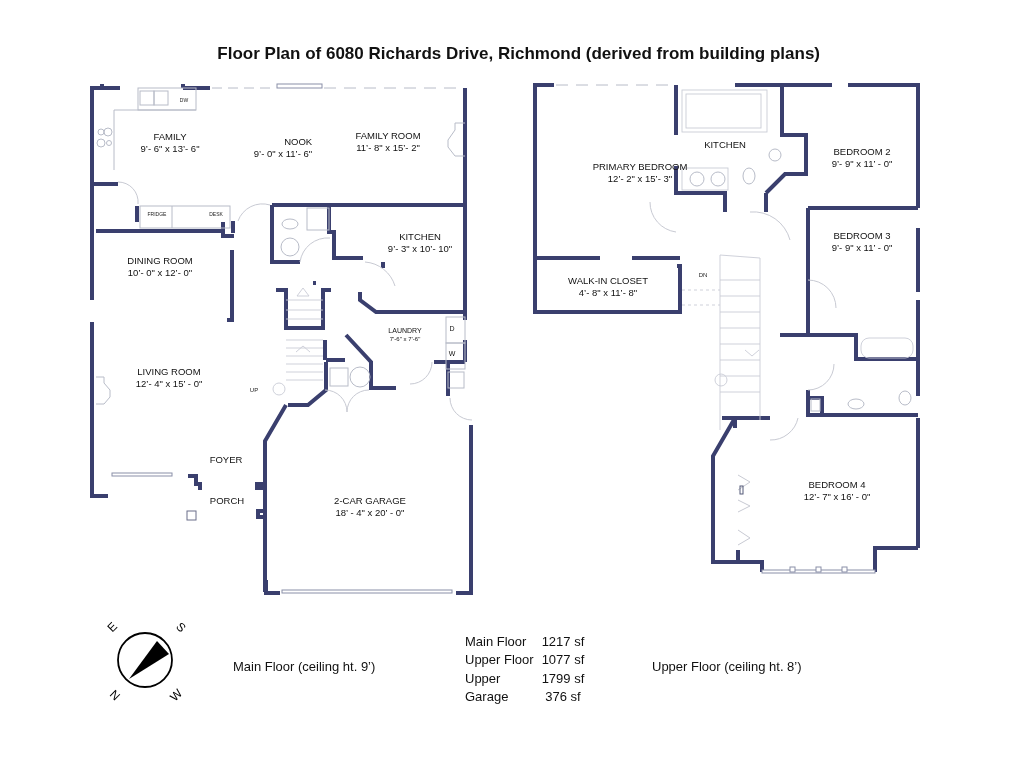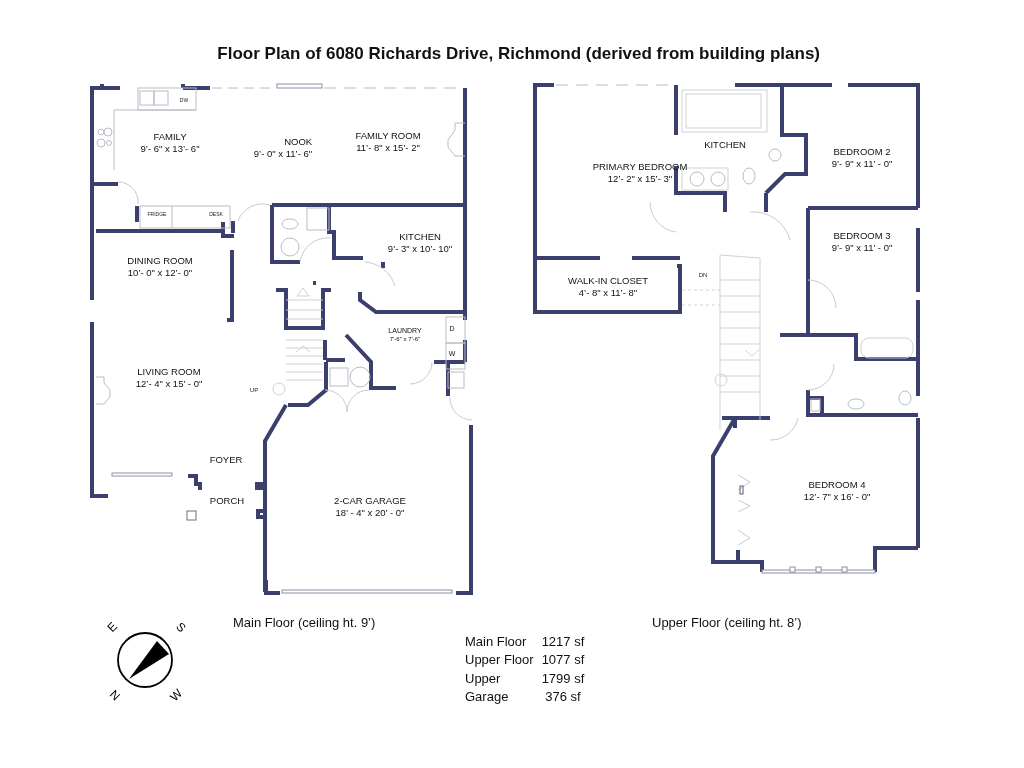--- a/index.html
+++ b/index.html
@@ -9,21 +9,21 @@
   .wall { fill: none; stroke: #3a3f6e; stroke-width: 4; stroke-linejoin: miter; }
   .thin { fill: none; stroke: #b8bcc8; stroke-width: 1; }
   .thin2 { fill: none; stroke: #c9ccd6; stroke-width: 0.9; }
   .door { fill: none; stroke: #c8cad3; stroke-width: 1; }
   .win { fill: #fff; stroke: #8a8fa8; stroke-width: 1; }
   .lbl { position: absolute; font-size: 9.5px; color: #111; text-align: center; line-height: 12px; white-space: nowrap; transform: translateX(-50%); }
   .lbl .nm { display: block; }
   .lbl .dim { display: block; }
   .tiny { position: absolute; font-size: 5px; color: #222; transform: translateX(-50%); white-space: nowrap; }
   .small { position: absolute; font-size: 7px; color: #111; transform: translateX(-50%); white-space: nowrap; }
-  .caption { position: absolute; font-size: 13px; color: #111; white-space: nowrap; }
+  .caption { position: absolute; font-size: 13px; color: #111; white-space: nowrap; margin-top: 44px; }
   .area-table { position: absolute; left: 465px; top: 632px; font-size: 13px; color: #111; border-collapse: collapse; }
   .area-table td { padding: 0; height: 18.5px; vertical-align: middle; }
   .area-table td.v { text-align: center; padding-left: 8px; }
   .compass { position: absolute; left: 95px; top: 610px; width: 100px; height: 100px; }
 </style>
 </head>
 <body>
 
 <div class="title">Floor Plan of 6080 Richards Drive, Richmond (derived from building plans)</div>
 

